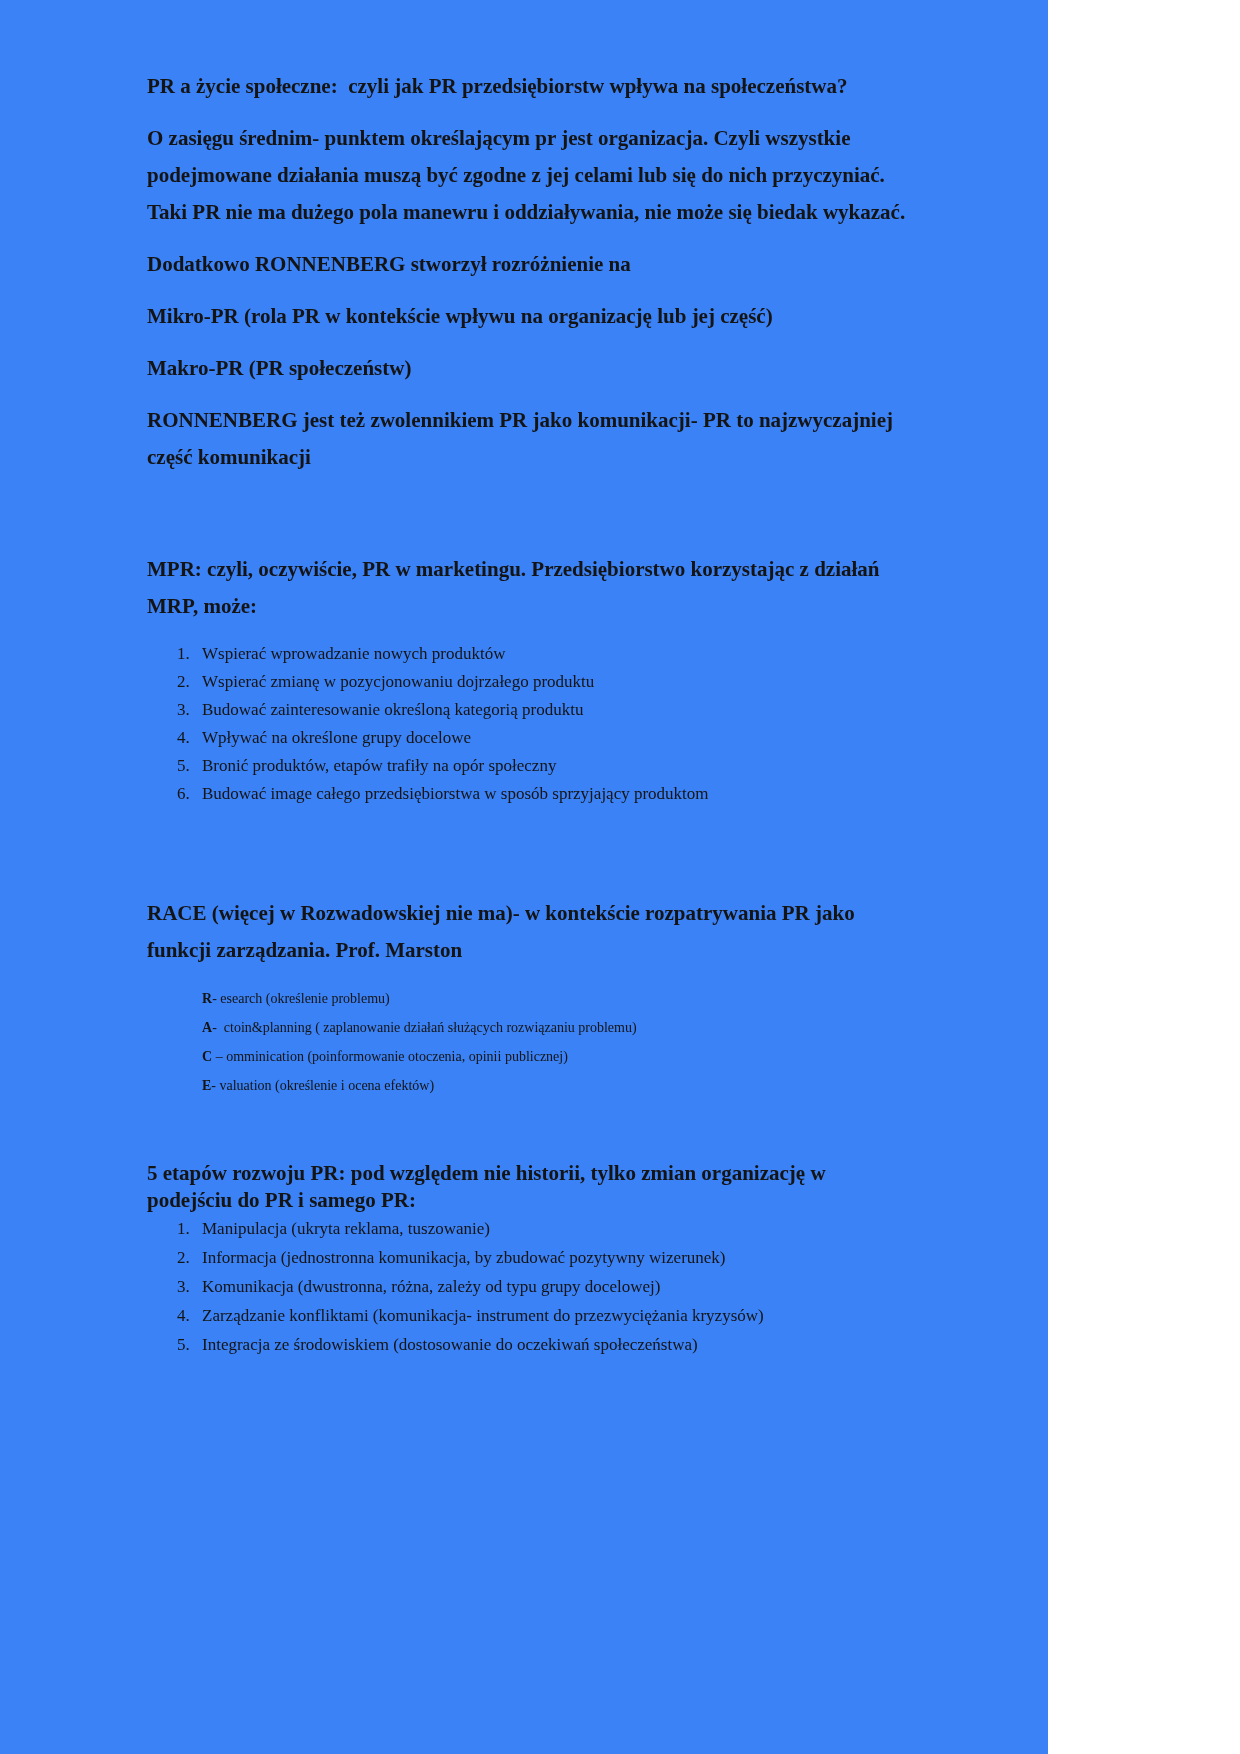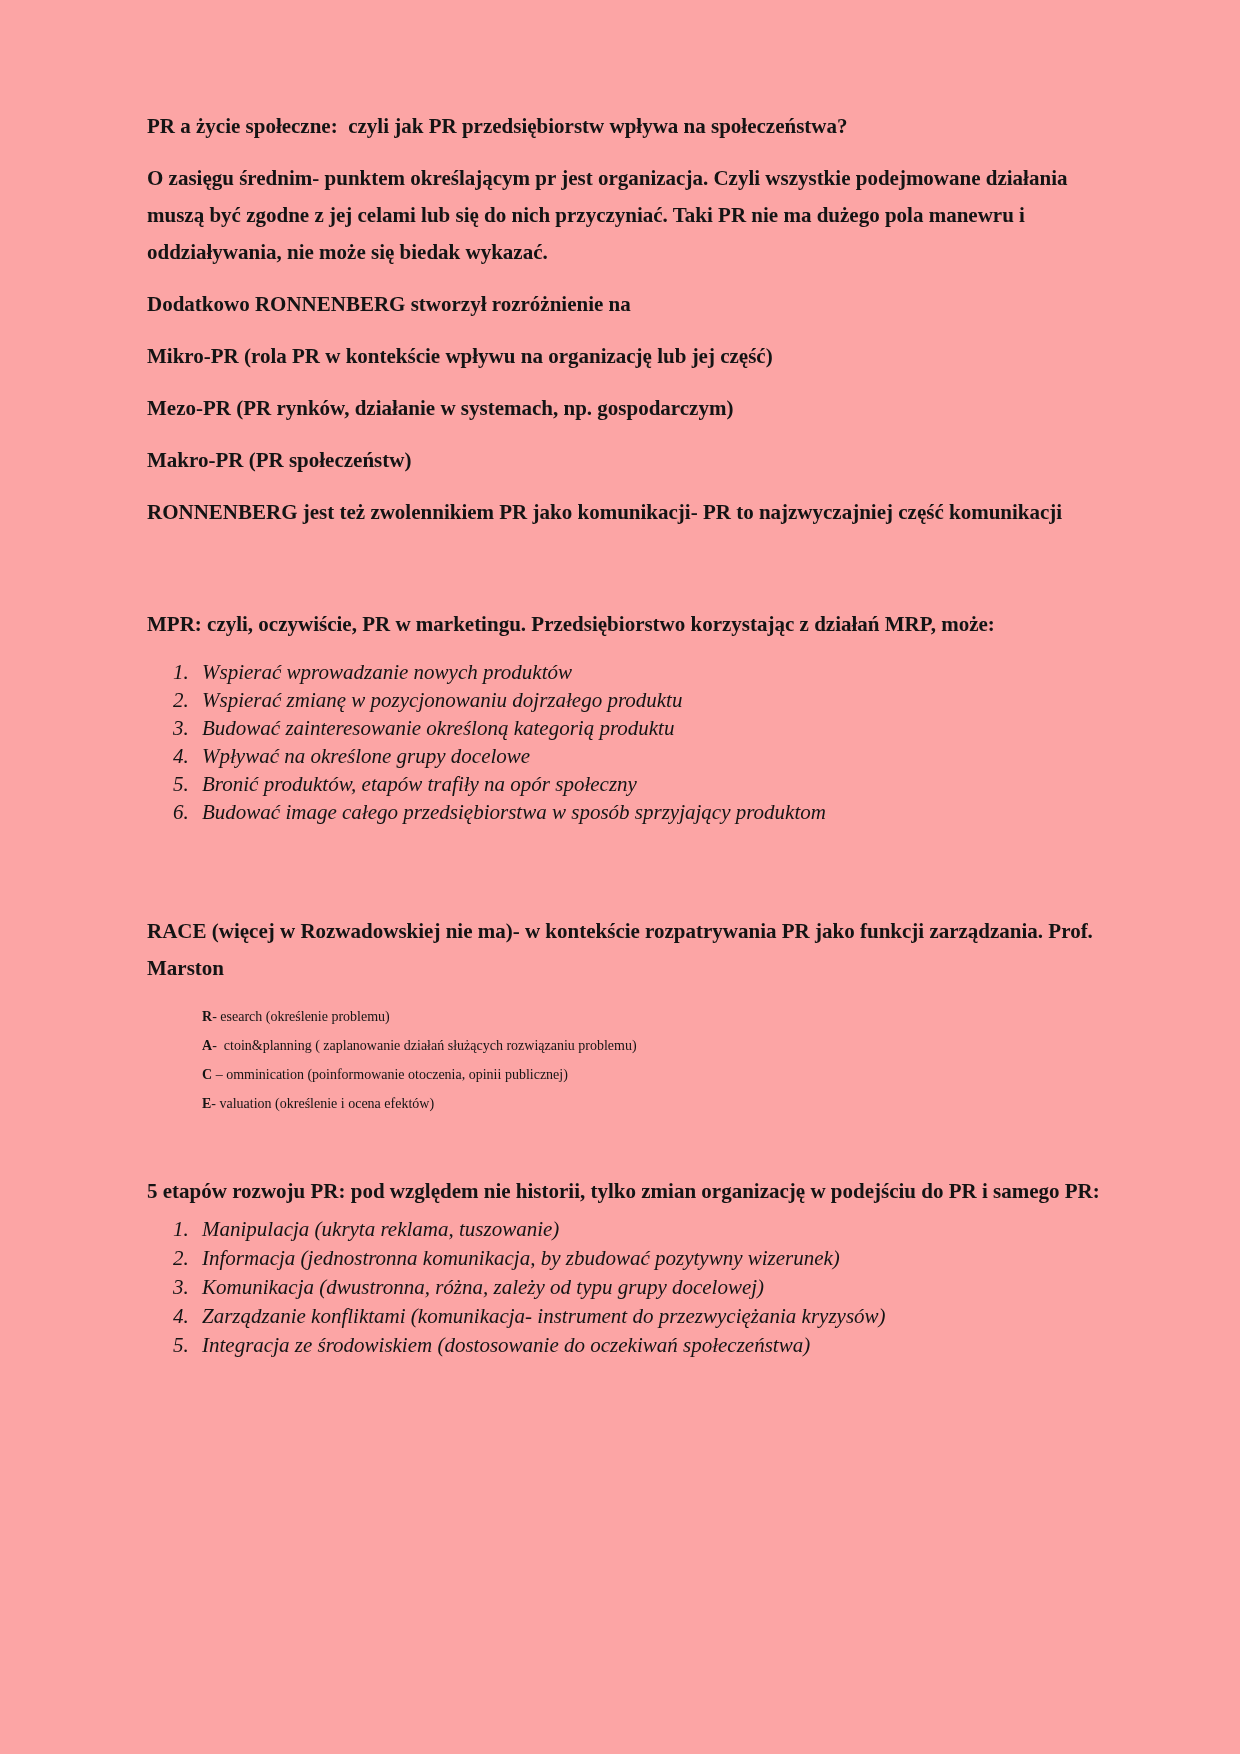--- a/index.html
+++ b/index.html
@@ -5,40 +5,39 @@
   * { margin: 0; padding: 0; box-sizing: border-box; }
   html, body { background: #ffffff; }
   body {
     width: 1240px;
     height: 1754px;
     font-family: "Liberation Serif", "DejaVu Serif", serif;
     color: #141414;
     overflow: hidden;
   }
   .page {
-    width: 1240px;
+    width: 1048px;
     height: 1754px;
-    background: #fca5a5;
-    padding: 108px 138px 60px 147px;
+    background: #3b82f6;
+    padding: 68px 138px 60px 147px;
   }
   .para {
     font-size: 21px;
     line-height: 37px;
     margin: 0 0 15px 0;
     font-weight: bold;
   }
   .para.single { line-height: 27px; margin: 0; }
   .bold { font-weight: bold; }
   b, .t { white-space: pre-wrap; }
   ol.list {
-    font-size: 21px;
+    font-size: 17px;
     list-style: decimal;
     padding-left: 47px;
-    margin: 10px 0 15px 0;
-    font-style: italic;
+    margin: 0 0 15px 0;
   }
   ol.list.mpr { line-height: 28px; }
   ol.list.etapy { line-height: 29px; margin-bottom: 0; }
   ol.list li { padding-left: 8px; }
   .race-lines {
     font-size: 14px;
     line-height: 29px;
     padding-left: 55px;
     margin: 0 0 15px 0;
   }
@@ -53,21 +52,20 @@
 
   <p class="para bold"><span class="t">PR a życie społeczne:  czyli jak PR przedsiębiorstw wpływa na społeczeństwa?</span></p>
 
   <p class="para"><b>O zasięgu średnim</b><span class="t">- punktem określającym pr jest organizacja. Czyli wszystkie podejmowane działania muszą być zgodne z jej celami lub się do nich przyczyniać. Taki PR nie ma dużego pola manewru i oddziaływania, nie może się biedak wykazać.</span></p>
 
 
   <p class="para"><span class="t">Dodatkowo RONNENBERG stworzył rozróżnienie na</span></p>
 
   <p class="para"><b>Mikro-PR</b><span class="t"> (rola PR w kontekście wpływu na organizację lub jej część)</span></p>
 
-  <p class="para"><b>Mezo-PR</b><span class="t"> (PR rynków, działanie w systemach, np. gospodarczym)</span></p>
 
   <p class="para"><b>Makro-PR</b><span class="t"> (PR społeczeństw)</span></p>
 
   <p class="para"><span class="t">RONNENBERG jest też zwolennikiem PR jako komunikacji- PR to najzwyczajniej część komunikacji</span></p>
 
   <div class="spacer-a"></div>
 
   <p class="para bold"><span class="t">MPR: czyli, oczywiście, PR w marketingu. Przedsiębiorstwo korzystając z działań MRP, może:</span></p>
 
   <ol class="list mpr">

